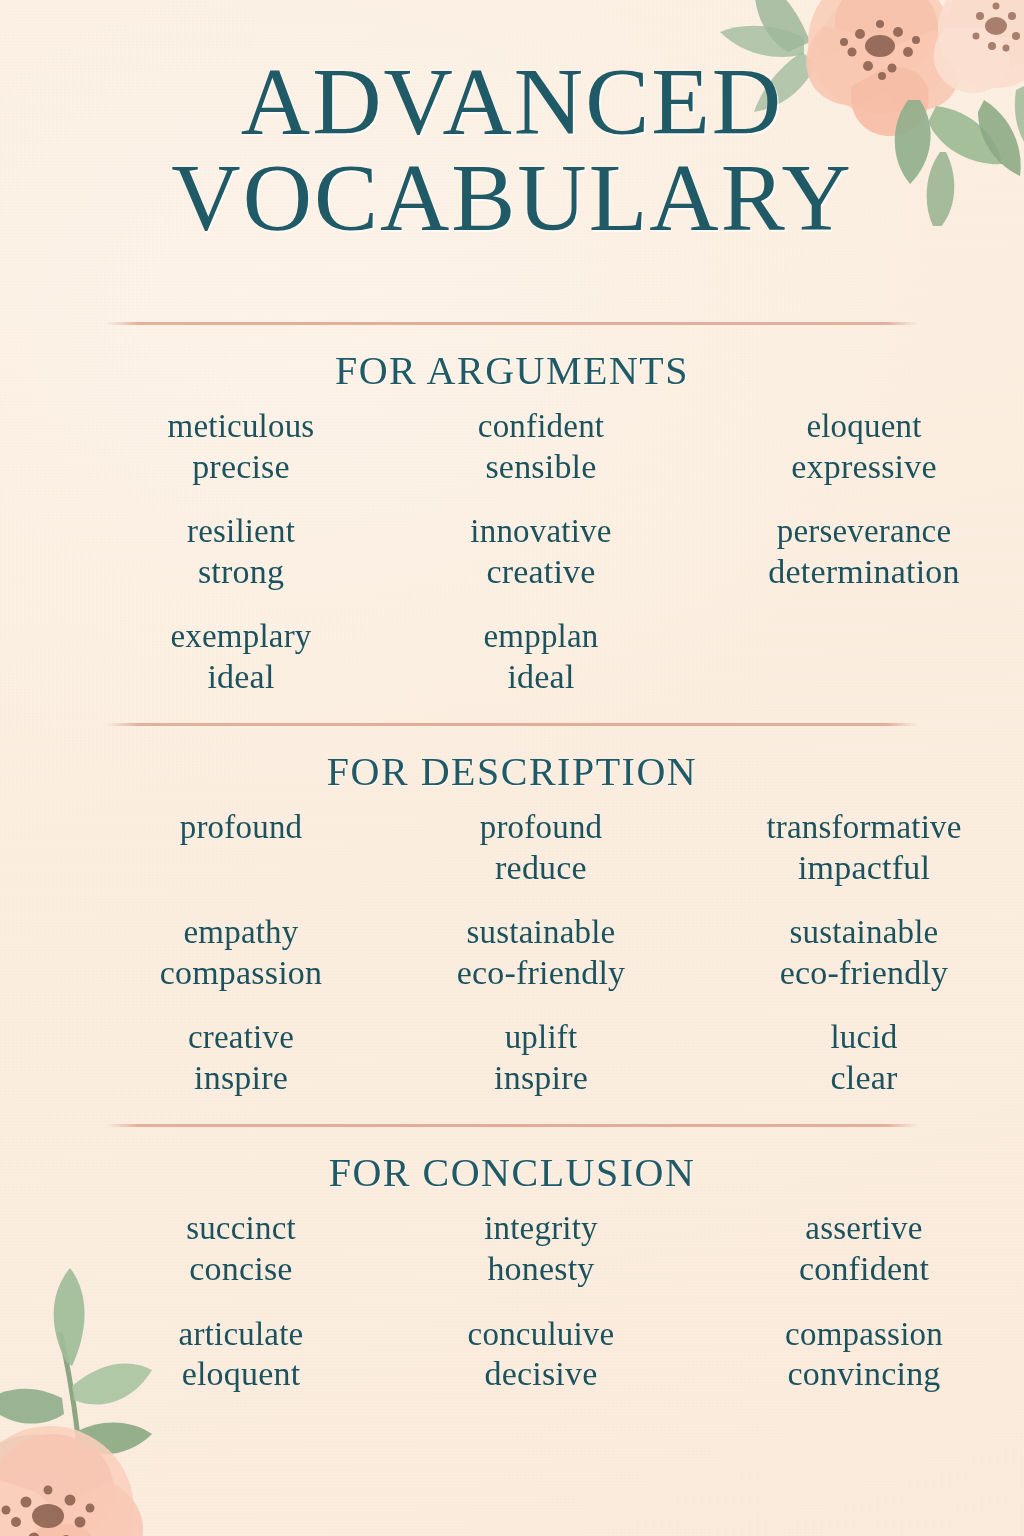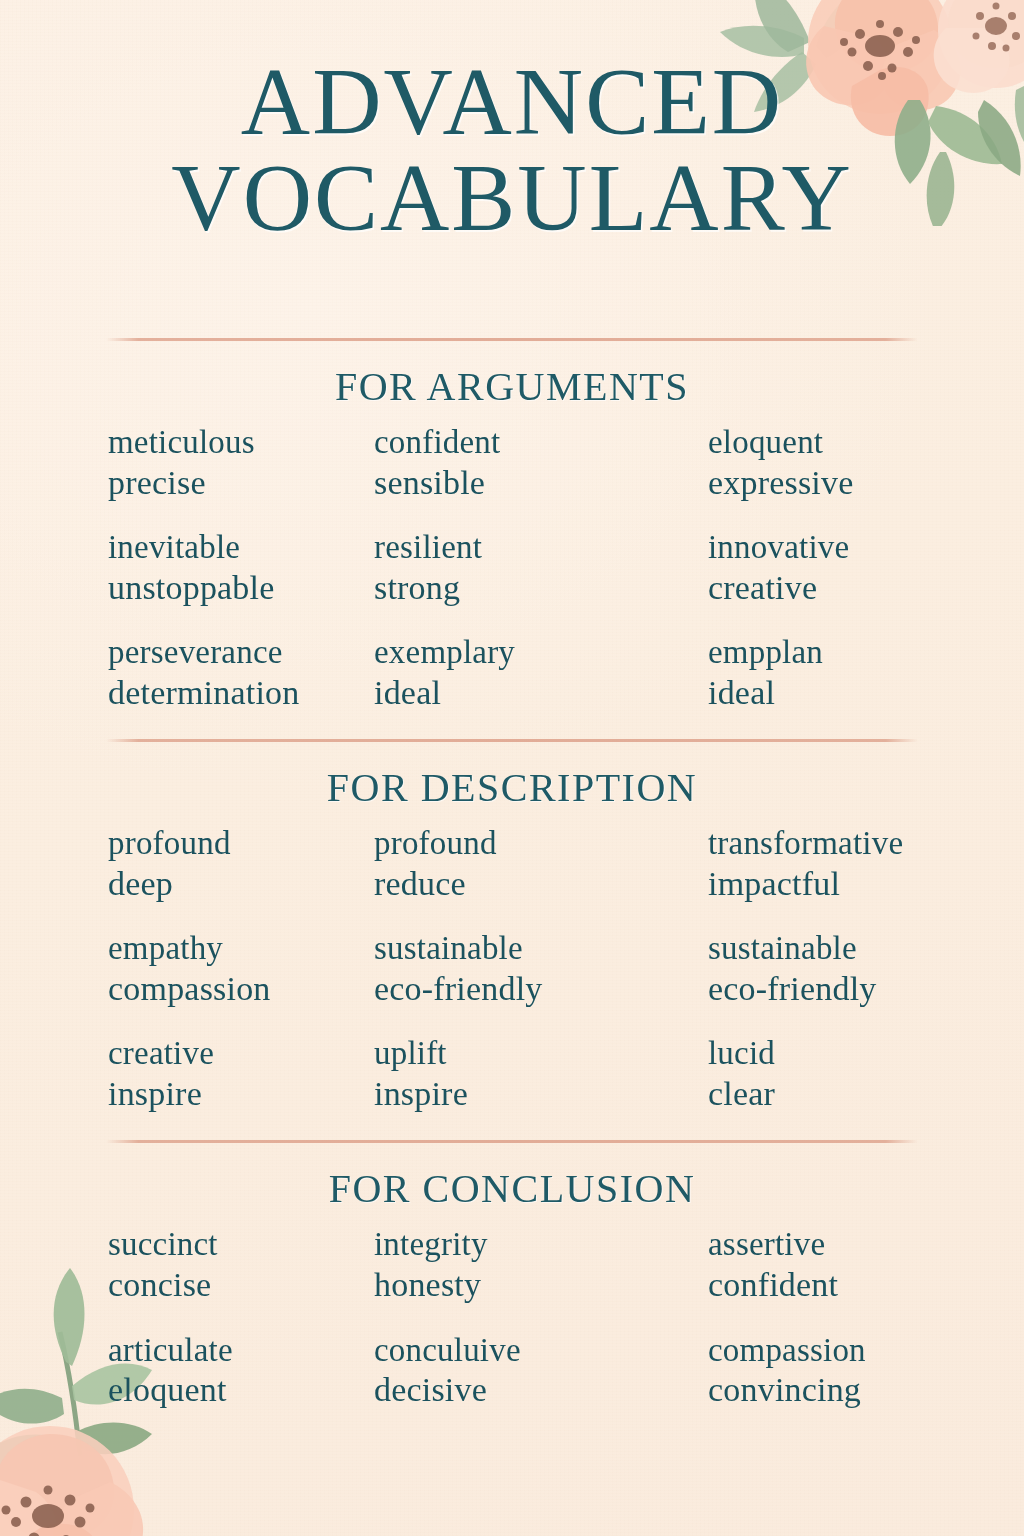--- a/index.html
+++ b/index.html
@@ -63,21 +63,20 @@
   #title-line-1 { font-size: 96px; }
   #title-line-2 { font-size: 96px; margin-top: 8px; }
 
   
   .sections {
     position: absolute;
     top: 322px;
     left: 0;
     width: 1024px;
     z-index: 3;
-    margin-top: 16px;
   }
   .section { position: relative; }
 
   .divider {
     height: 3px;
     margin: 0 auto;
     width: 812px;
     background: linear-gradient(90deg,
         rgba(223,165,143,0) 0%,
         rgba(223,165,143,.85) 4%,
@@ -97,20 +96,21 @@
     margin-bottom: 14px;
     text-shadow: 1px 1px 0 rgba(255,255,255,.6);
   }
 
   .grid {
     display: grid;
     grid-template-columns: 266px 334px 312px;
     padding-left: 108px;
     padding-right: 0;
     row-gap: 0;
+    text-align: center;
   }
   .cell { padding-bottom: 14px; }
 
   .word {
     color: #1b525e;
     font-size: 33px;
     line-height: 1.14;
     letter-spacing: .2px;
     white-space: nowrap;
   }
@@ -238,24 +238,20 @@
           </div>
           <div class="cell">
             <div class="word">confident</div>
             <div class="syn">sensible</div>
           </div>
           <div class="cell">
             <div class="word">eloquent</div>
             <div class="syn">expressive</div>
           </div>
           <div class="cell">
-            <div class="word">inevitable</div>
-            <div class="syn">unstoppable</div>
-          </div>
-          <div class="cell">
             <div class="word">resilient</div>
             <div class="syn">strong</div>
           </div>
           <div class="cell">
             <div class="word">innovative</div>
             <div class="syn">creative</div>
           </div>
           <div class="cell">
             <div class="word">perseverance</div>
             <div class="syn">determination</div>
@@ -269,21 +265,20 @@
             <div class="syn">ideal</div>
           </div>
         </div>
       </div>
       <div class="section">
         <div class="divider"></div>
         <div class="section-title">FOR DESCRIPTION</div>
         <div class="grid">
           <div class="cell">
             <div class="word">profound</div>
-            <div class="syn">deep</div>
           </div>
           <div class="cell">
             <div class="word">profound</div>
             <div class="syn">reduce</div>
           </div>
           <div class="cell">
             <div class="word">transformative</div>
             <div class="syn">impactful</div>
           </div>
           <div class="cell">

